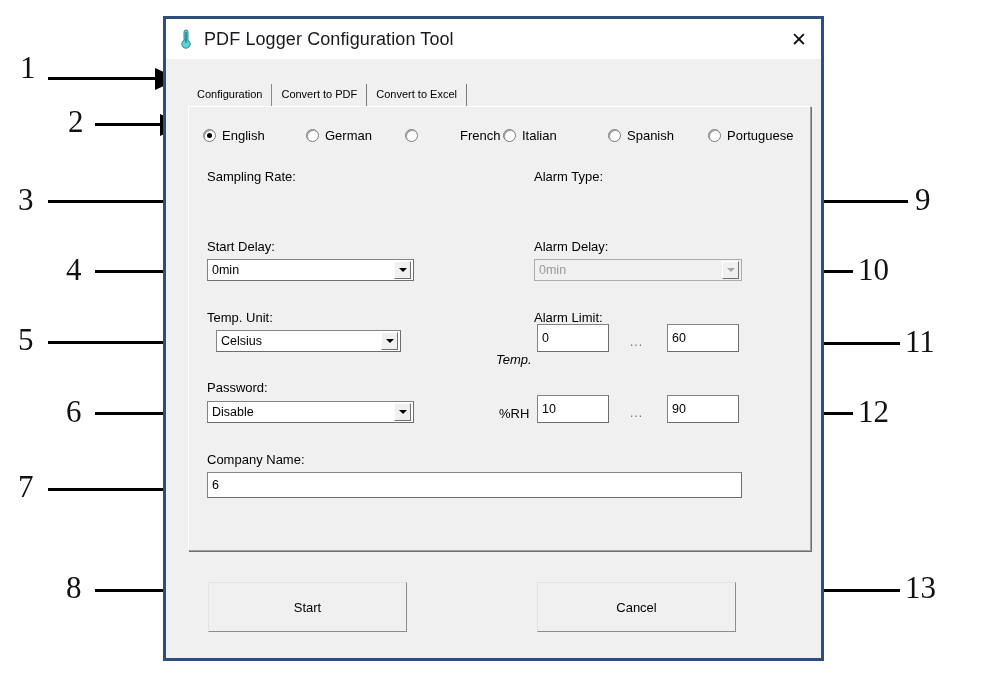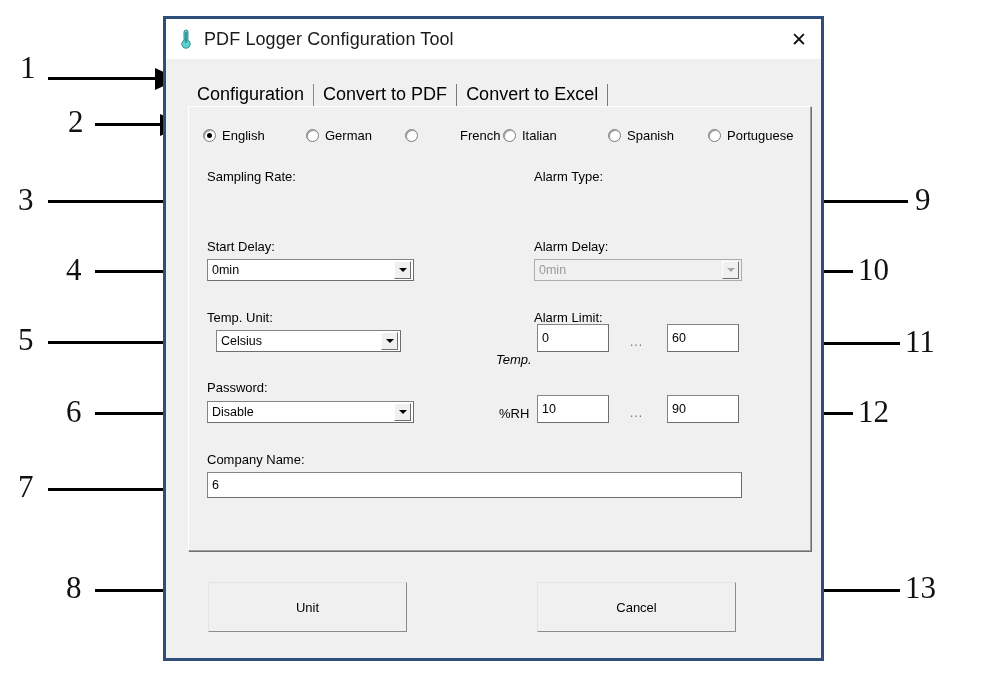--- a/index.html
+++ b/index.html
@@ -95,21 +95,21 @@
   
   #tab-strip {
     position: absolute;
     left: 22px;
     top: 25px;
     height: 22px;
     display: flex;
     align-items: flex-end;
   }
   .tab {
-    font-size: 18px;
+    font-size: 11px;
     color: #000000;
     padding: 2px 9px 3px 9px;
     background: #f0f0f0;
     border-right: 1px solid #7a7a7a;
     cursor: pointer;
     white-space: nowrap;
     line-height: 17px;
   }
   .tab.selected {
     border-right: 1px solid #8a8a8a;
@@ -428,17 +428,17 @@
       <div class="ellipsis-sep" style="left:441px; top:228px;">...</div>
       <div class="textbox" style="left:478px; top:217px; width:72px;">60</div>
 
       <div class="field-label" style="left:310px; top:299px;">%RH</div>
       <div class="textbox" style="left:348px; top:288px; width:72px;">10</div>
       <div class="ellipsis-sep" style="left:441px; top:299px;">...</div>
       <div class="textbox" style="left:478px; top:288px; width:72px;">90</div>
 
     </div>
 
-    <div class="push-btn" style="left:42px;  top:523px; width:199px;">Unit</div>
+    <div class="push-btn" style="left:42px;  top:523px; width:199px;">Start</div>
     <div class="push-btn" style="left:371px; top:523px; width:199px;">Cancel</div>
 
   </div>
 </div>
 
 </body></html>

